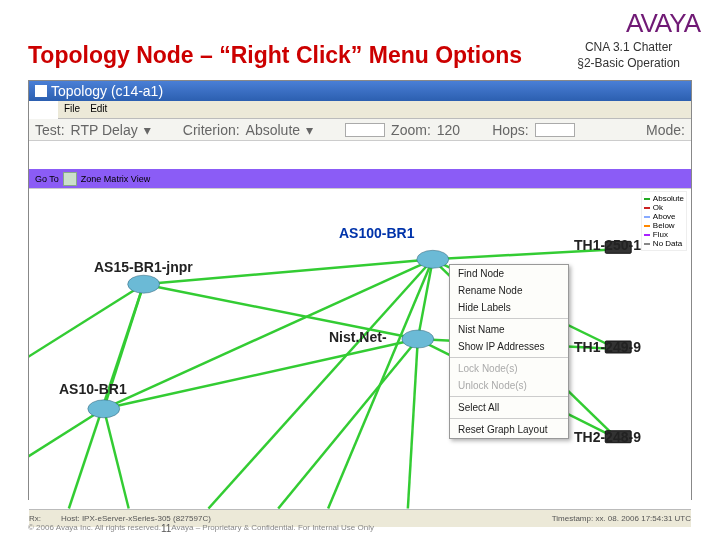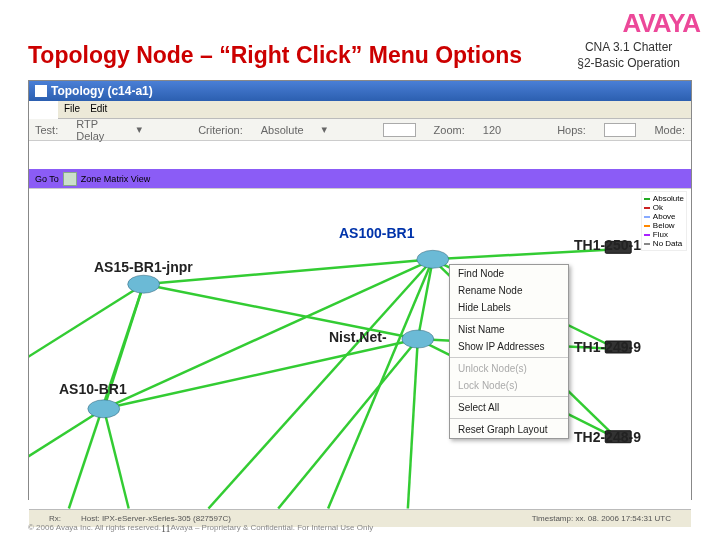--- a/index.html
+++ b/index.html
@@ -9,22 +9,22 @@
     font-family: Arial, sans-serif;
     background: #fff;
     position: relative;
     overflow: hidden;
   }
   .logo {
     position: absolute;
     top: 8px;
     right: 20px;
     font-size: 26px;
-    font-weight: bold;
-    color: #ec4899;
+    font-weight: normal;
+    color: #701a75;
     letter-spacing: -1px;
   }
   .slide-title {
     position: absolute;
     top: 42px;
     left: 28px;
     font-size: 23px;
     font-weight: bold;
     color: #cc0000;
   }
@@ -43,48 +43,47 @@
     left: 28px;
     width: 664px;
     height: 420px;
     border: 1px solid #888;
     background: #fff;
   }
   .titlebar {
     height: 20px;
     background: linear-gradient(#4a7fd6, #2c5fb0);
     color: #fff;
-    font-size: 12px;
+    font-size: 14px;
     padding: 3px 6px;
     display: flex;
     align-items: center;
-    font-weight: bold;
   }
   .titlebar-icon {
     width: 12px; height: 12px; background: #fff; margin-right: 4px;
   }
   .menubar {
     height: 18px;
     background: #ece9d8;
     font-size: 10px;
     padding: 2px 6px;
     border-bottom: 1px solid #bbb;
     display: flex;
     gap: 10px;
     filter: blur(0.5px);
     margin-left: 29px;
   }
   .toolbar {
     height: 22px;
     background: #f4f4f0;
     border-bottom: 1px solid #ccc;
-    font-size: 11px;
+    font-size: 14px;
     display: flex;
     align-items: center;
-    gap: 18px;
+    gap: 6px;
     padding: 0 6px;
     filter: blur(0.6px);
     color: #666;
   }
   .tb-input {
     width: 40px; height: 14px; border: 1px solid #aaa; background: #fff;
   }
   .tb-spacer { flex: 0 0 20px; }
   .toolbar2 {
     height: 20px;
@@ -143,39 +142,38 @@
   }
   .cm-item.disabled { color: #aaa; }
   .cm-sep { height: 1px; background: #ccc; margin: 2px 0; }
   .statusbar {
     height: 18px;
     background: #ece9d8;
     border-top: 1px solid #bbb;
     font-size: 8px;
     display: flex;
     align-items: center;
-    padding: 0 20px;
+    padding: 0 0;
     gap: 20px;
     color: #555;
     filter: blur(0.6px);
   }
   .footer {
     position: absolute;
     bottom: 6px;
     left: 0;
     width: 100%;
     font-size: 8px;
     color: #888;
     display: flex;
     padding: 0 28px;
   }
   .pagenum {
     font-size: 10px;
     color: #555;
-    font-family: Liberation Serif, serif;
   }
   .router-icon {
     fill: #6bbad6;
     stroke: #2a5d72;
     stroke-width: 0.5;
   }
   .box-icon {
     fill: #333;
     stroke: #111;
   }
@@ -299,22 +297,22 @@
     <div class="node-label" style="top:240px;left:545px">TH2-248-9</div>
 
     <div class="context-menu" id="ctx">
         <div class="cm-item">Find Node</div>
         <div class="cm-item">Rename Node</div>
         <div class="cm-item">Hide Labels</div>
         <div class="cm-sep"></div>
         <div class="cm-item">Nist Name</div>
         <div class="cm-item">Show IP Addresses</div>
         <div class="cm-sep"></div>
+        <div class="cm-item disabled">Lock Node(s)</div>
         <div class="cm-item disabled">Unlock Node(s)</div>
-        <div class="cm-item disabled">Lock Node(s)</div>
         <div class="cm-sep"></div>
         <div class="cm-item">Select All</div>
         <div class="cm-sep"></div>
         <div class="cm-item">Reset Graph Layout</div>
       </div>
   </div>
 
   <div class="statusbar">
     <span>Rx:</span>
     <span>Host: IPX-eServer-xSeries-305 (827597C)</span>

